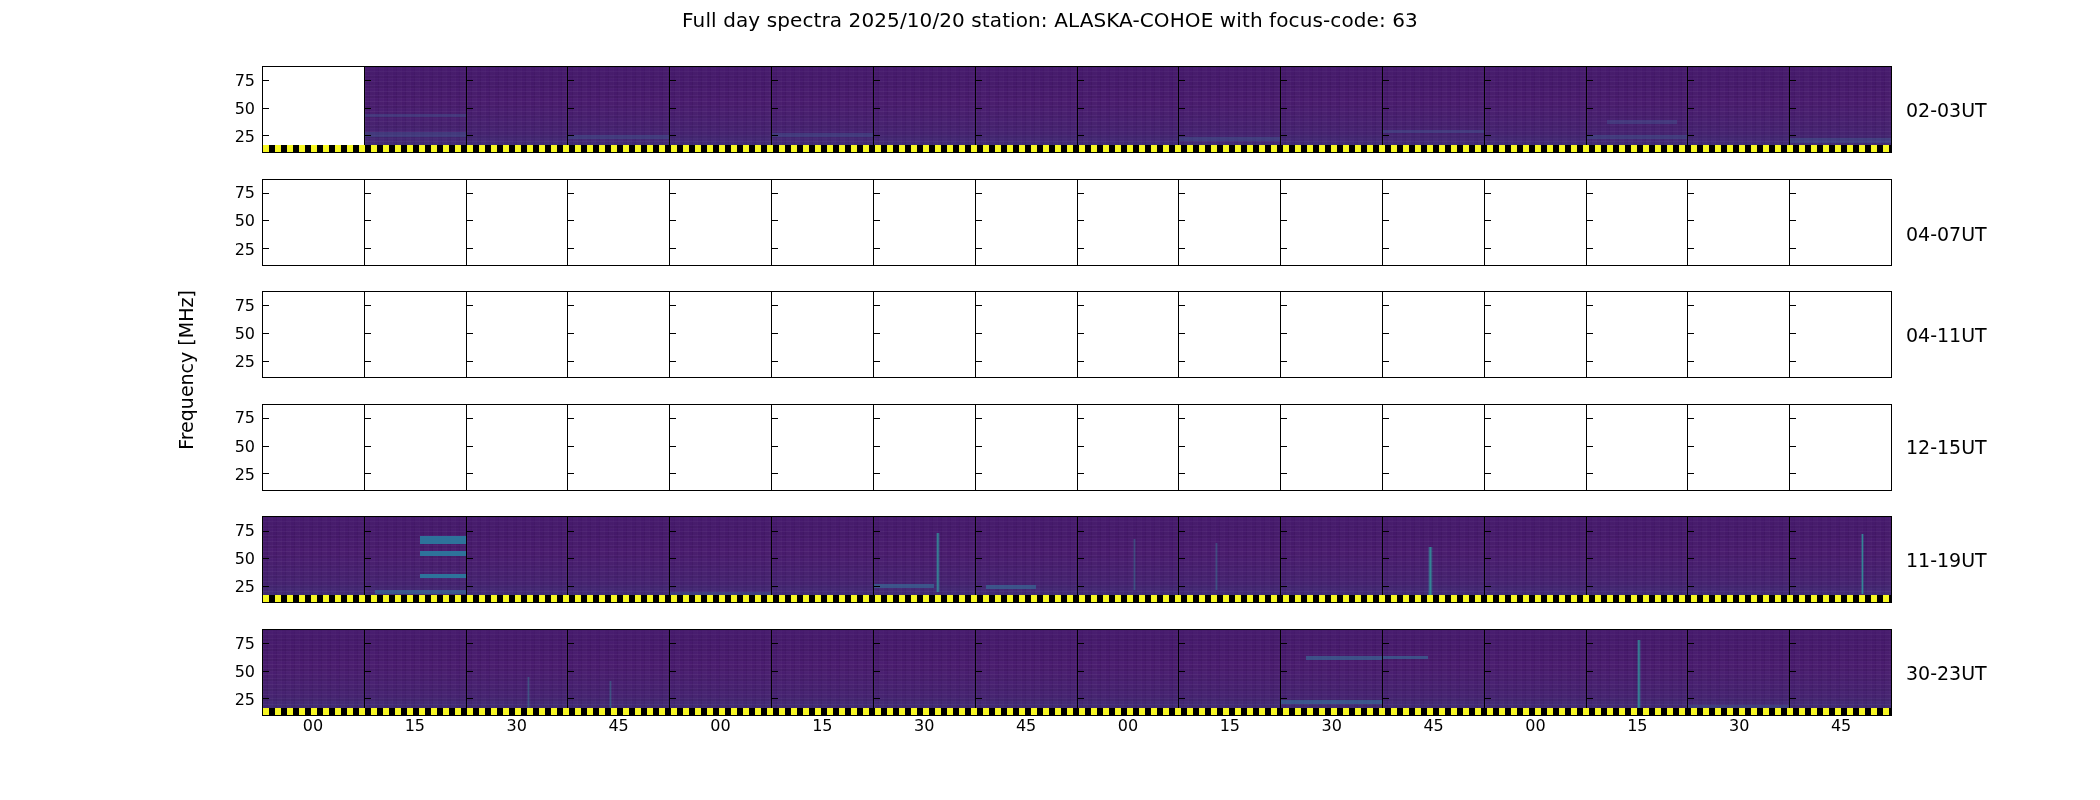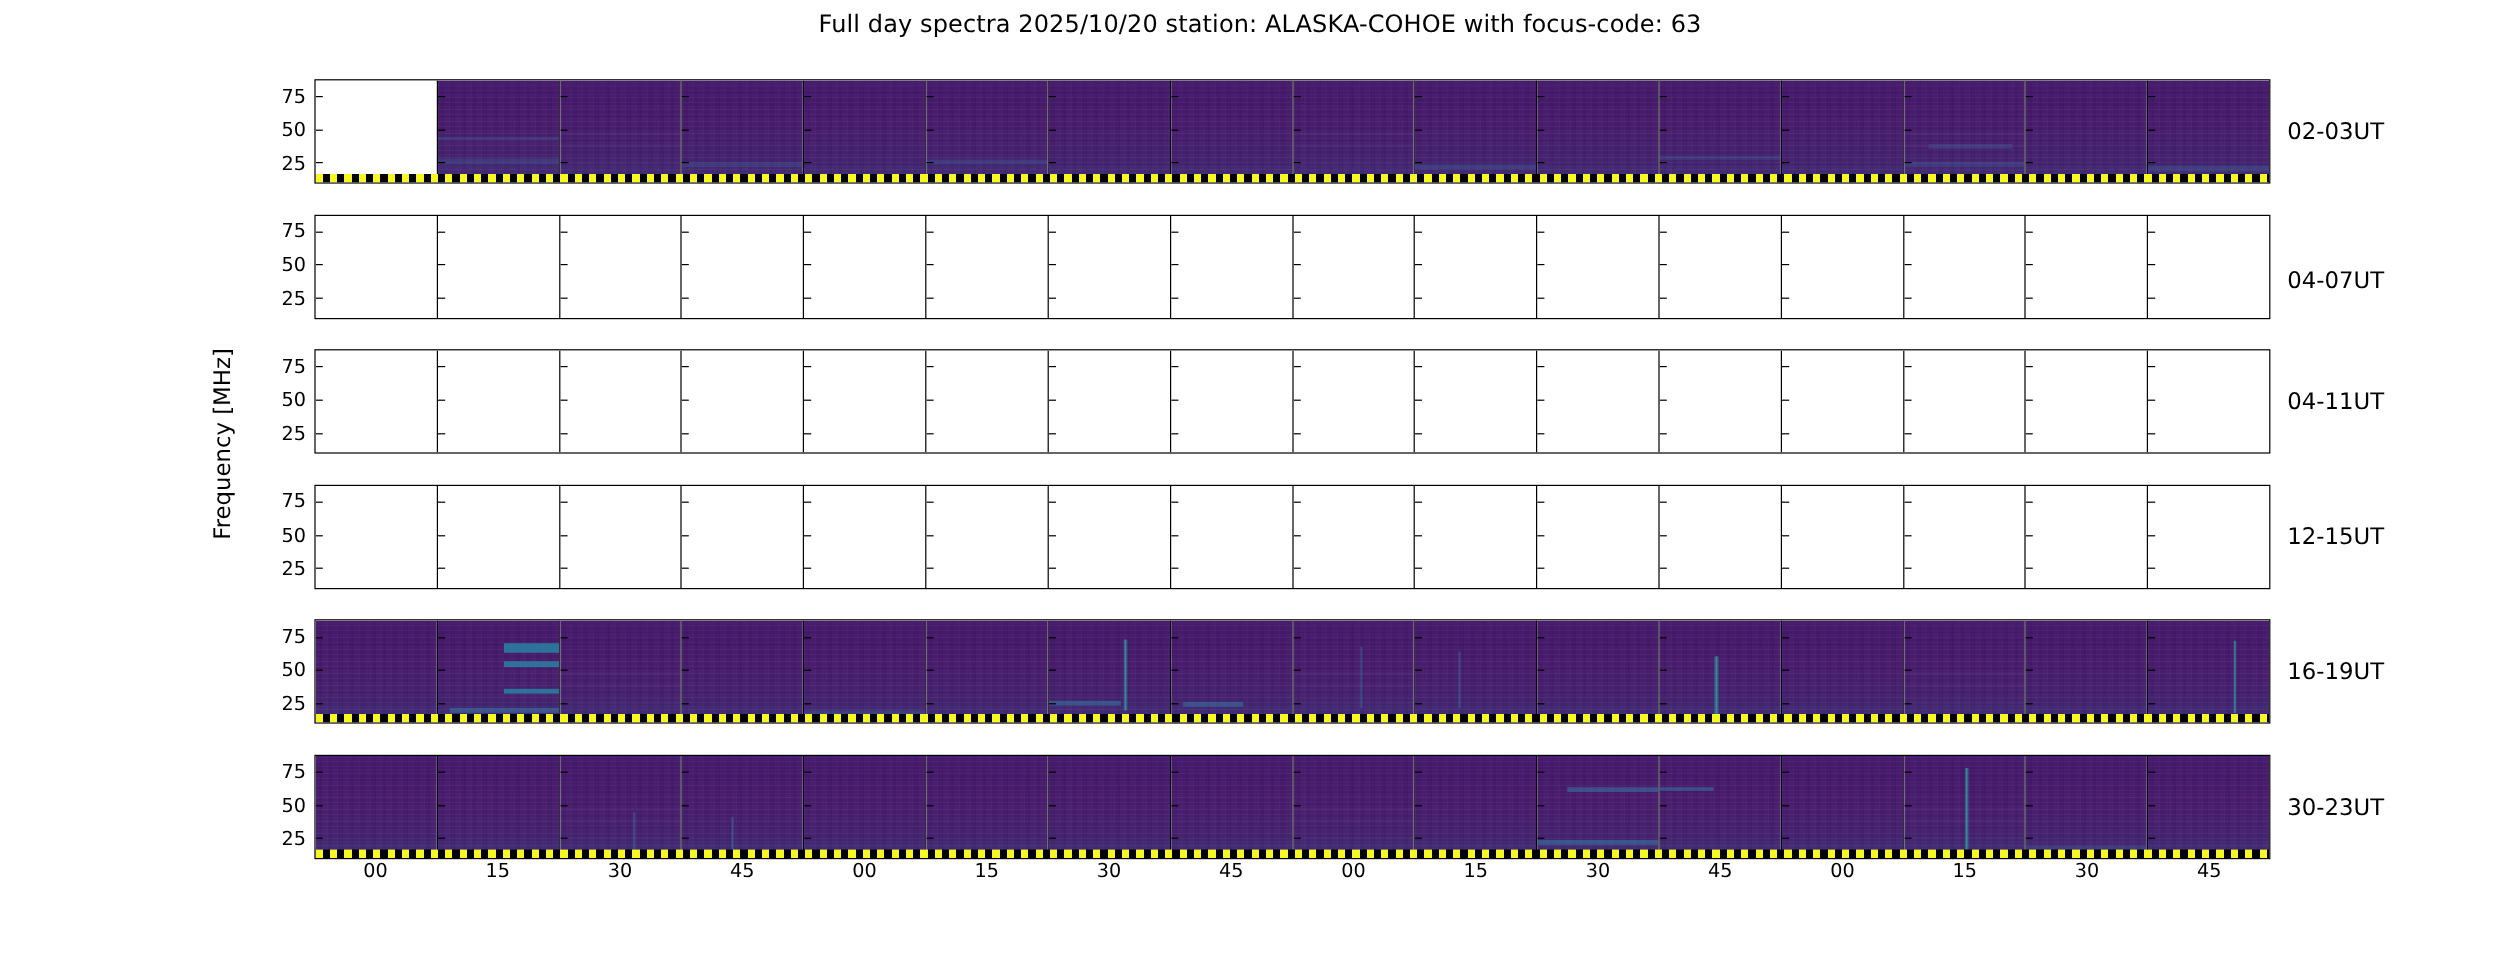--- a/index.html
+++ b/index.html
@@ -863,17 +863,17 @@
       <div class="xtlabel" style="left: 78.125%;">00</div>
       <div class="xtlabel" style="left: 84.375%;">15</div>
       <div class="xtlabel" style="left: 90.625%;">30</div>
       <div class="xtlabel" style="left: 96.875%;">45</div>
     </div>
   <div class="rowcaps" id="rowcaps">
       <div class="rowcap" style="top: 43.5px;">02-03UT</div>
       <div class="rowcap" style="top: 156.1px; margin-top: 12px;">04-07UT</div>
       <div class="rowcap" style="top: 268.7px;">04-11UT</div>
       <div class="rowcap" style="top: 381.3px;">12-15UT</div>
-      <div class="rowcap" style="top: 493.9px;">16-19UT</div>
+      <div class="rowcap" style="top: 493.9px;">11-19UT</div>
       <div class="rowcap" style="top: 606.5px;">30-23UT</div>
     </div>
 
 </div>
 
 </body></html>

